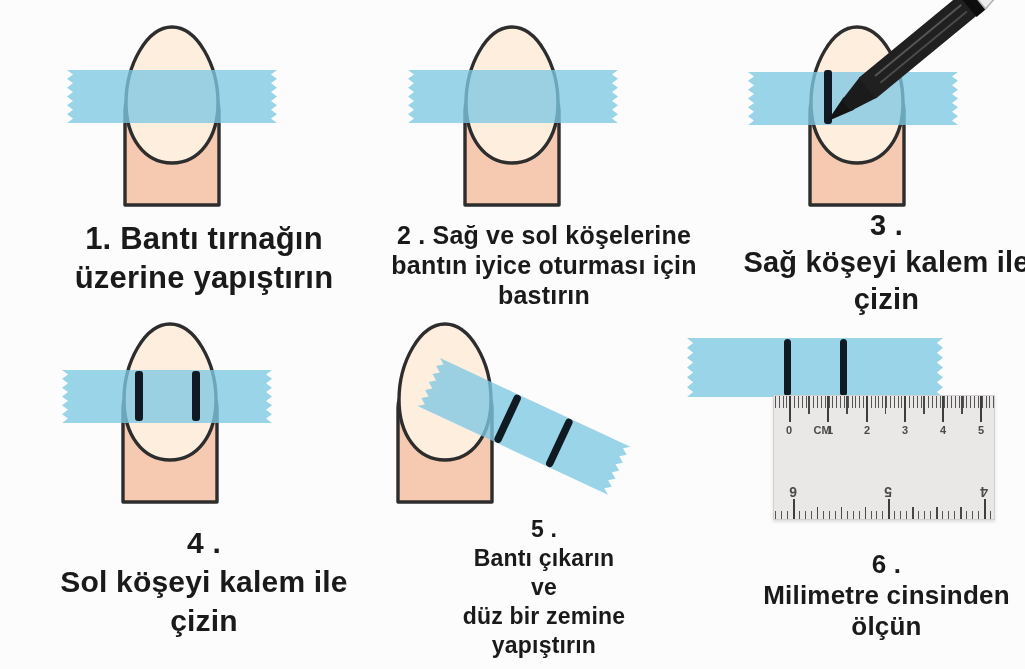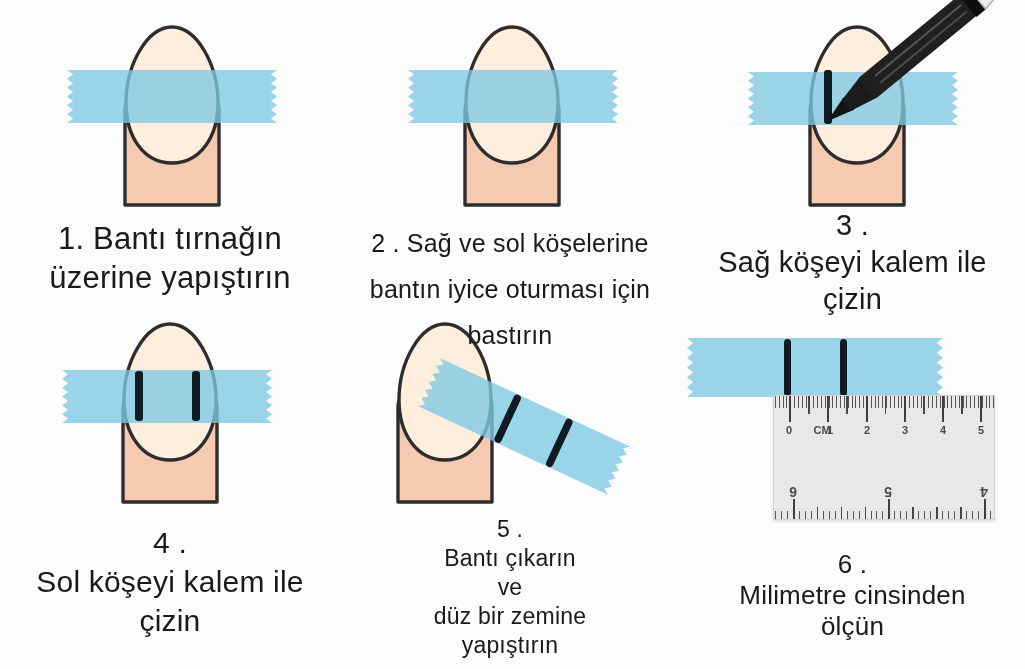--- a/index.html
+++ b/index.html
@@ -14,27 +14,28 @@
   
   .finger{fill:var(--finger);stroke:var(--outline);stroke-width:3.4;stroke-linejoin:round;}
   .nailplate{fill:var(--nail);stroke:var(--outline);stroke-width:3.4;}
   .tape{fill:var(--tape);fill-opacity:0.78;}
   .pen-mark{fill:var(--mark);rx:3;}
   .pen-mark-line{stroke:var(--mark);stroke-width:7.5;stroke-linecap:round;}
   
   .caption{
     position:absolute;
     text-align:center;
-    font-weight:400;
+    font-weight:700;
     color:var(--text);
     white-space:pre-line;
     letter-spacing:0.2px;
+    padding-left:34px;
   }
   .c1{left:0;top:219px;width:340px;font-size:31px;line-height:39px;}
-  .c2{left:340px;top:220px;width:340px;font-size:25px;line-height:46px;}
+  .c2{left:340px;top:220px;width:340px;font-size:25px;line-height:30px;}
   .c3{left:680px;top:207px;width:345px;font-size:29px;line-height:37px;}
   .c4{left:0;top:523px;width:340px;font-size:30px;line-height:39px;}
   .c5{left:340px;top:515px;width:340px;font-size:23px;line-height:29px;}
   .c6{left:680px;top:549px;width:345px;font-size:26px;line-height:31px;}
   
   .cell6{position:absolute;left:680px;top:320px;width:345px;height:349px;}
   .tape6{
     position:absolute;left:7px;top:18px;width:256px;height:59px;
     background:var(--tape);opacity:0.78;
     clip-path:polygon(0% 0%,100% 0%,97.6% 8.33%,100% 16.67%,97.6% 25%,100% 33.33%,97.6% 41.67%,100% 50%,97.6% 58.33%,100% 66.67%,97.6% 75%,100% 83.33%,97.6% 91.67%,100% 100%,0% 100%,2.4% 91.67%,0% 83.33%,2.4% 75%,0% 66.67%,2.4% 58.33%,0% 50%,2.4% 41.67%,0% 33.33%,2.4% 25%,0% 16.67%,2.4% 8.33%);

